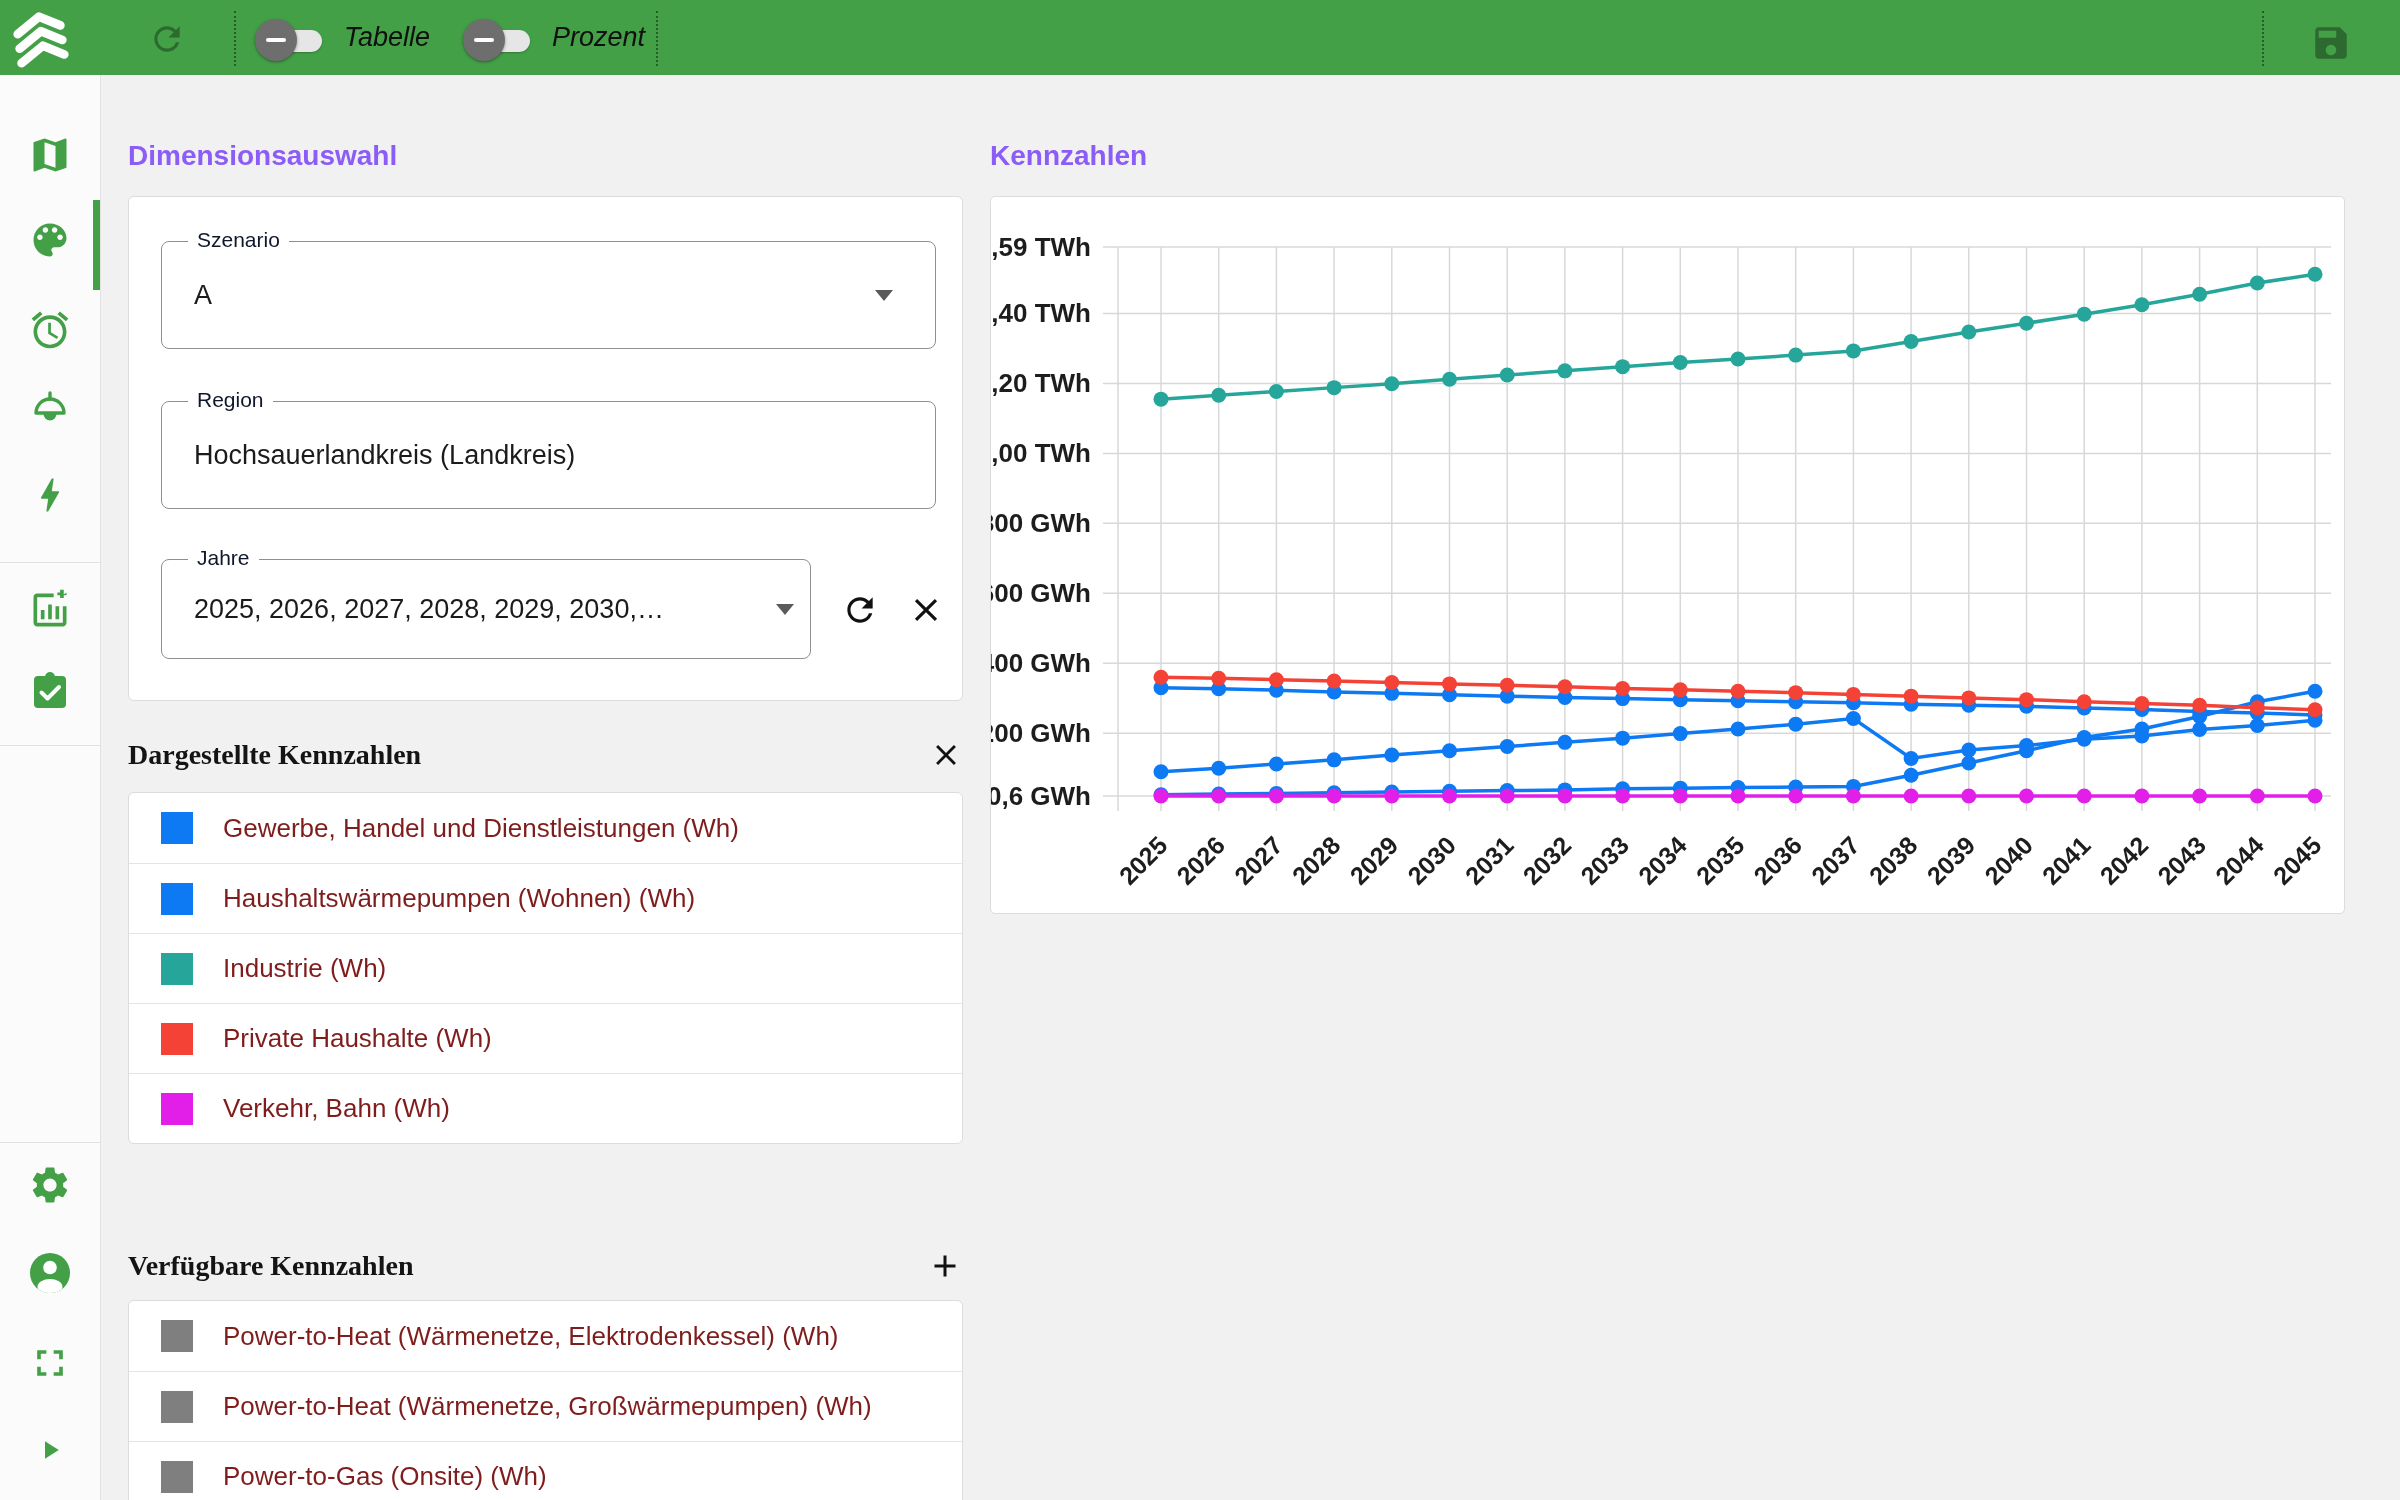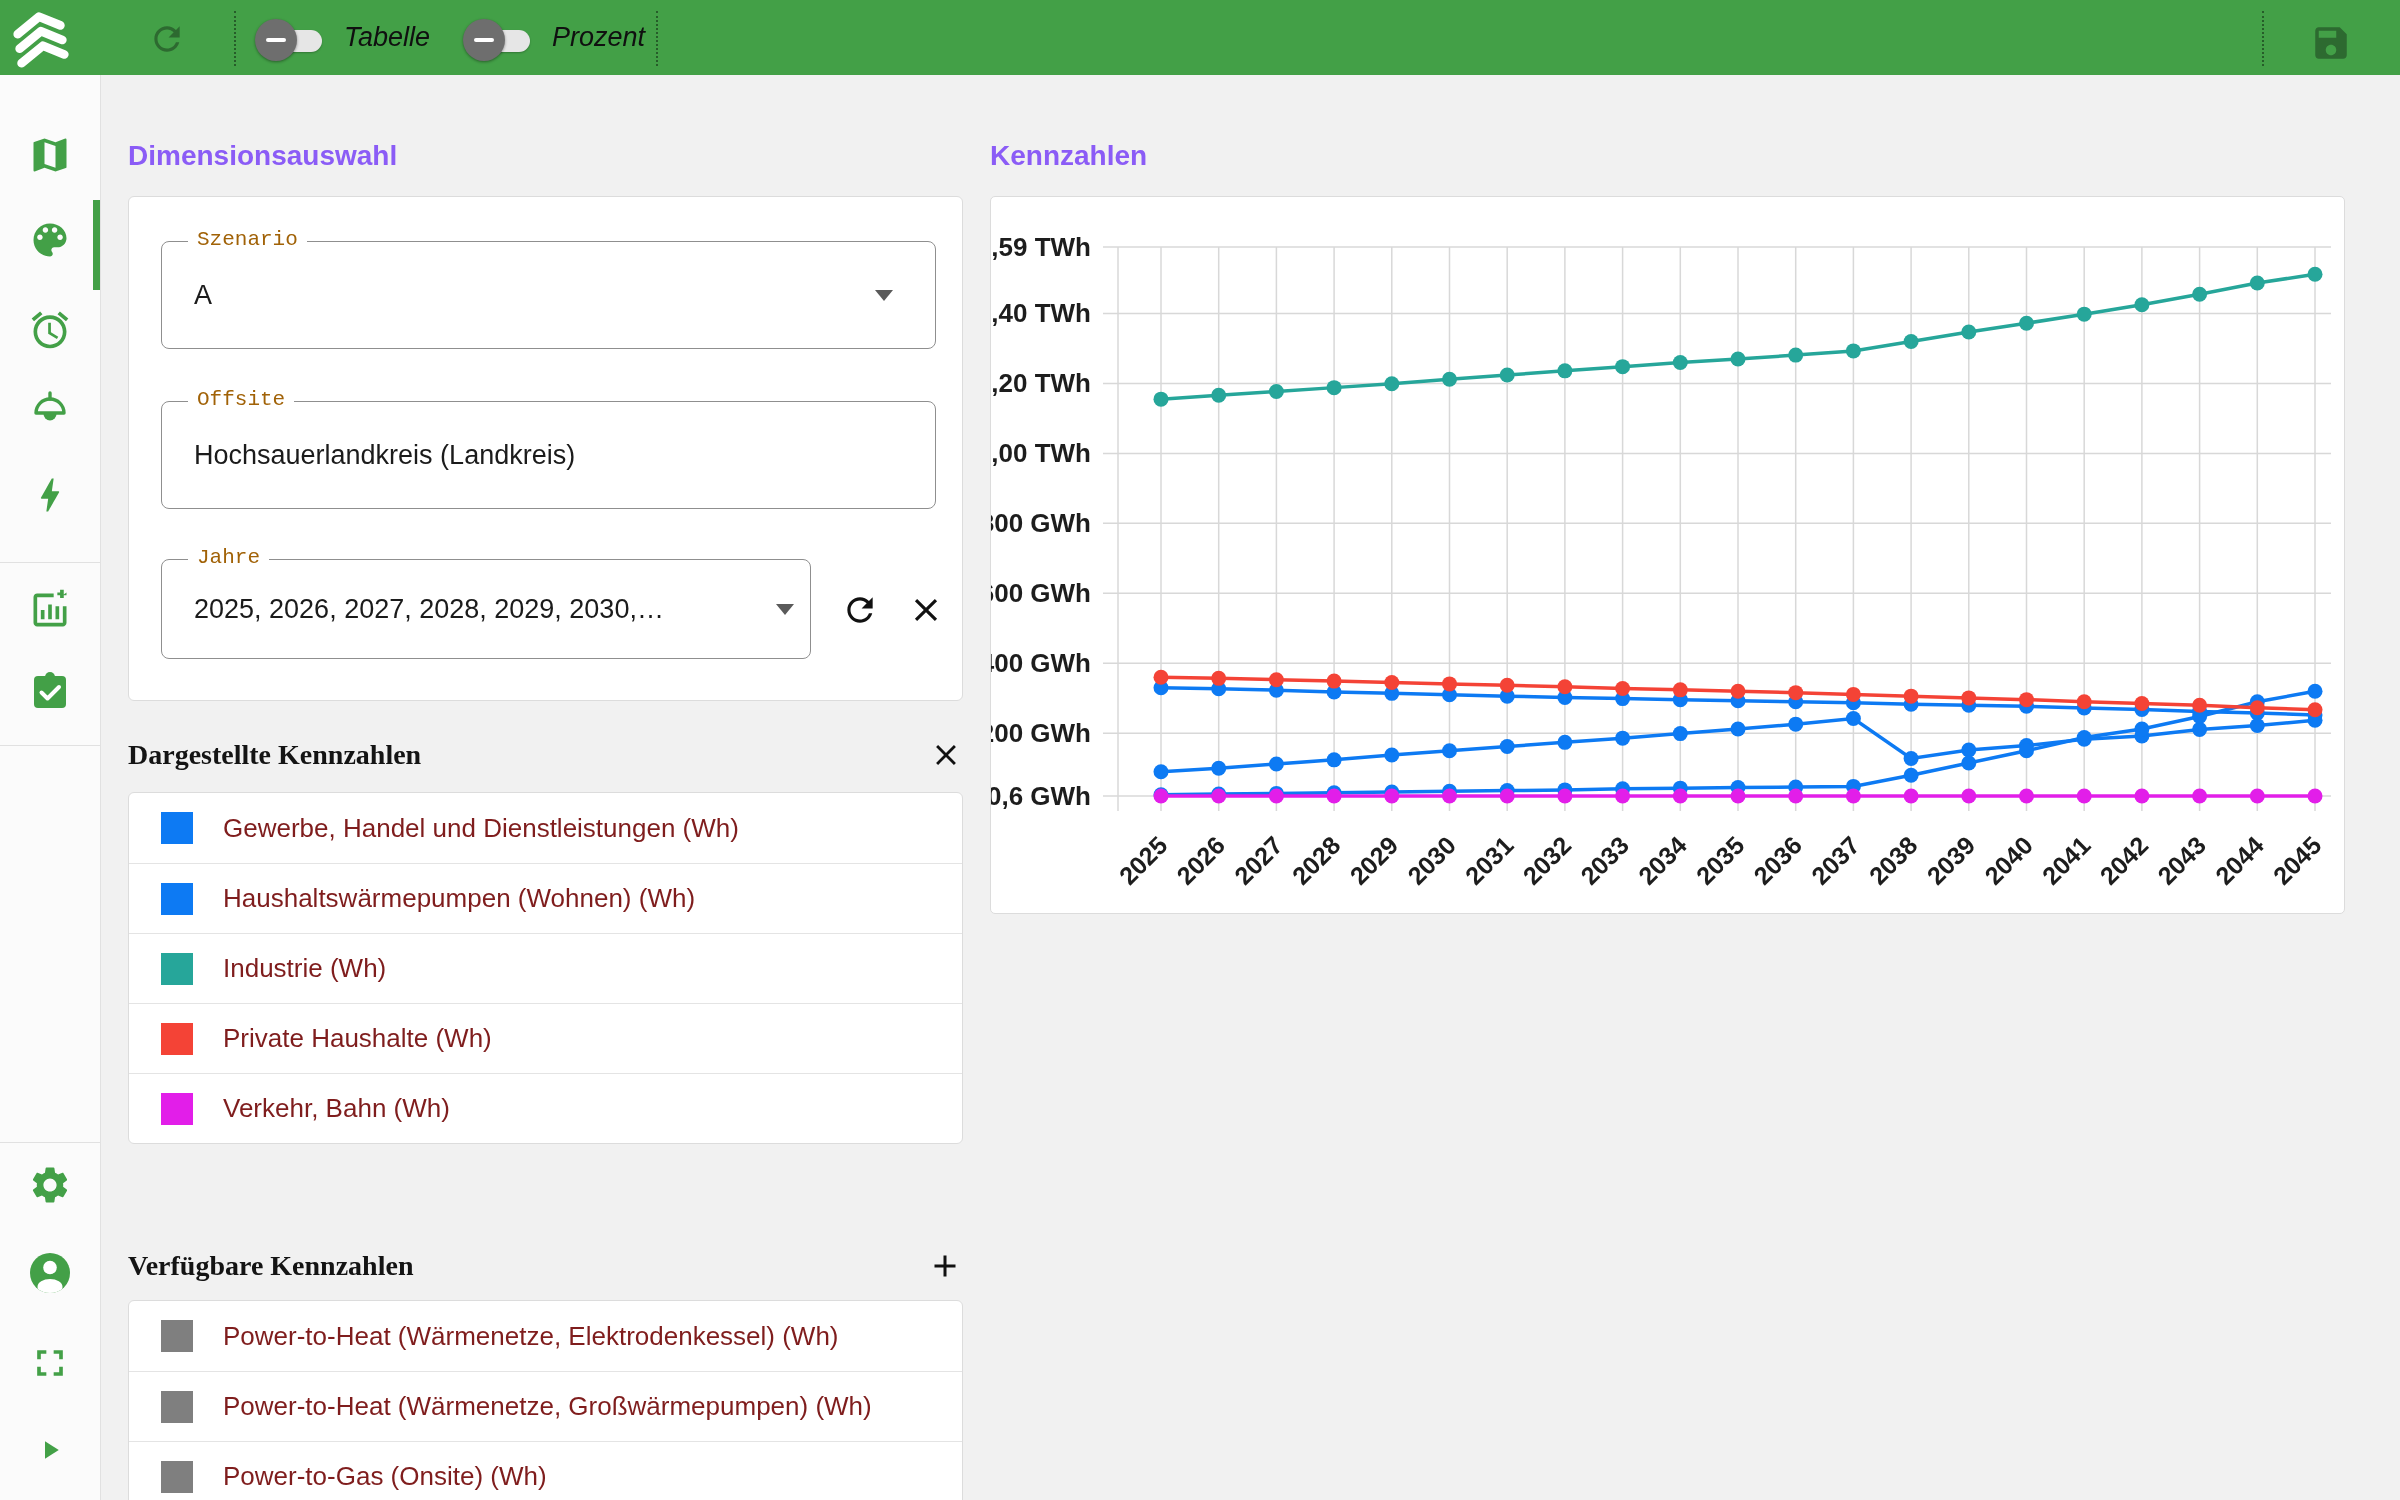--- a/index.html
+++ b/index.html
@@ -16,21 +16,21 @@
   .tb-label{position:absolute;top:22px;font-size:27px;color:#101010;}
   
   .sidebar{position:absolute;left:0;top:75px;width:100px;height:1425px;background:#fbfbfb;border-right:1px solid #e1e1e1;z-index:10;}
   .side-icon{position:absolute;left:28px;width:44px;height:44px;cursor:pointer;}
   .side-div{position:absolute;left:0;width:100px;height:0;border-top:1px solid #e1e1e1;}
   .active-bar{position:absolute;right:0;top:125px;width:7px;height:90px;background:#43a047;}
   
   .h1{position:absolute;font-size:28px;font-weight:bold;color:#8b5cf6;}
   .card{position:absolute;background:#fff;border:1px solid #dcdcdc;border-radius:6px;box-sizing:border-box;}
   .field{position:absolute;border:1.5px solid #8f8f8f;border-radius:8px;background:#fff;box-sizing:border-box;}
-  .field .flabel{position:absolute;top:-14px;left:26px;background:#fff;padding:0 9px;font-size:21px;color:#a16207;font-family:Liberation Mono, monospace;}
+  .field .flabel{position:absolute;top:-14px;left:26px;background:#fff;padding:0 9px;font-size:21px;color:#0f172a;}
   .field .fvalue{position:absolute;left:32px;top:50%;transform:translateY(-50%);font-size:27px;color:#1b1b1b;white-space:nowrap;}
   .caret{position:absolute;width:0;height:0;border-left:9px solid transparent;border-right:9px solid transparent;border-top:11px solid #5a5a5a;top:50%;margin-top:-5px;}
   .icon-btn{position:absolute;cursor:pointer;}
   .sec-head{position:absolute;width:835px;display:flex;justify-content:space-between;align-items:center;font-family:Liberation Serif, serif;}
   .sec-head .h1t{font-size:28px;font-weight:bold;color:#141414;}
   .mlist .row{height:70px;display:flex;align-items:center;padding-left:32px;box-sizing:border-box;cursor:pointer;}
   .mlist .row + .row{border-top:1px solid #e4e4e4;}
   .swatch{width:32px;height:32px;margin-right:30px;flex:0 0 auto;}
   .mlabel{font-size:26px;color:#7f1d1d;white-space:nowrap;}
   
@@ -136,21 +136,21 @@
 
   <div class="h1" style="left:128px;top:140px">Dimensionsauswahl</div>
 
   <div class="card" style="left:128px;top:196px;width:835px;height:505px">
     <div class="field" style="left:32px;top:44px;width:775px;height:108px">
       <span class="flabel">Szenario</span>
       <span class="fvalue">A</span>
       <span class="caret" style="right:42px"></span>
     </div>
     <div class="field" style="left:32px;top:204px;width:775px;height:108px">
-      <span class="flabel">Offsite</span>
+      <span class="flabel">Region</span>
       <span class="fvalue">Hochsauerlandkreis (Landkreis)</span>
     </div>
     <div class="field" style="left:32px;top:362px;width:650px;height:100px">
       <span class="flabel">Jahre</span>
       <span class="fvalue">2025, 2026, 2027, 2028, 2029, 2030,…</span>
       <span class="caret" style="right:16px"></span>
     </div>
     <svg class="icon-btn" style="left:712px;top:394px" width="38" height="38" viewBox="0 0 24 24">
       <path fill="#111" d="M17.65 6.35C16.2 4.9 14.21 4 12 4c-4.42 0-7.99 3.58-7.99 8s3.57 8 7.99 8c3.73 0 6.84-2.55 7.73-6h-2.08c-.82 2.33-3.04 4-5.65 4-3.31 0-6-2.69-6-6s2.69-6 6-6c1.66 0 3.14.69 4.22 1.78L13 11h7V4l-2.35 2.35z"></path>
     </svg>

